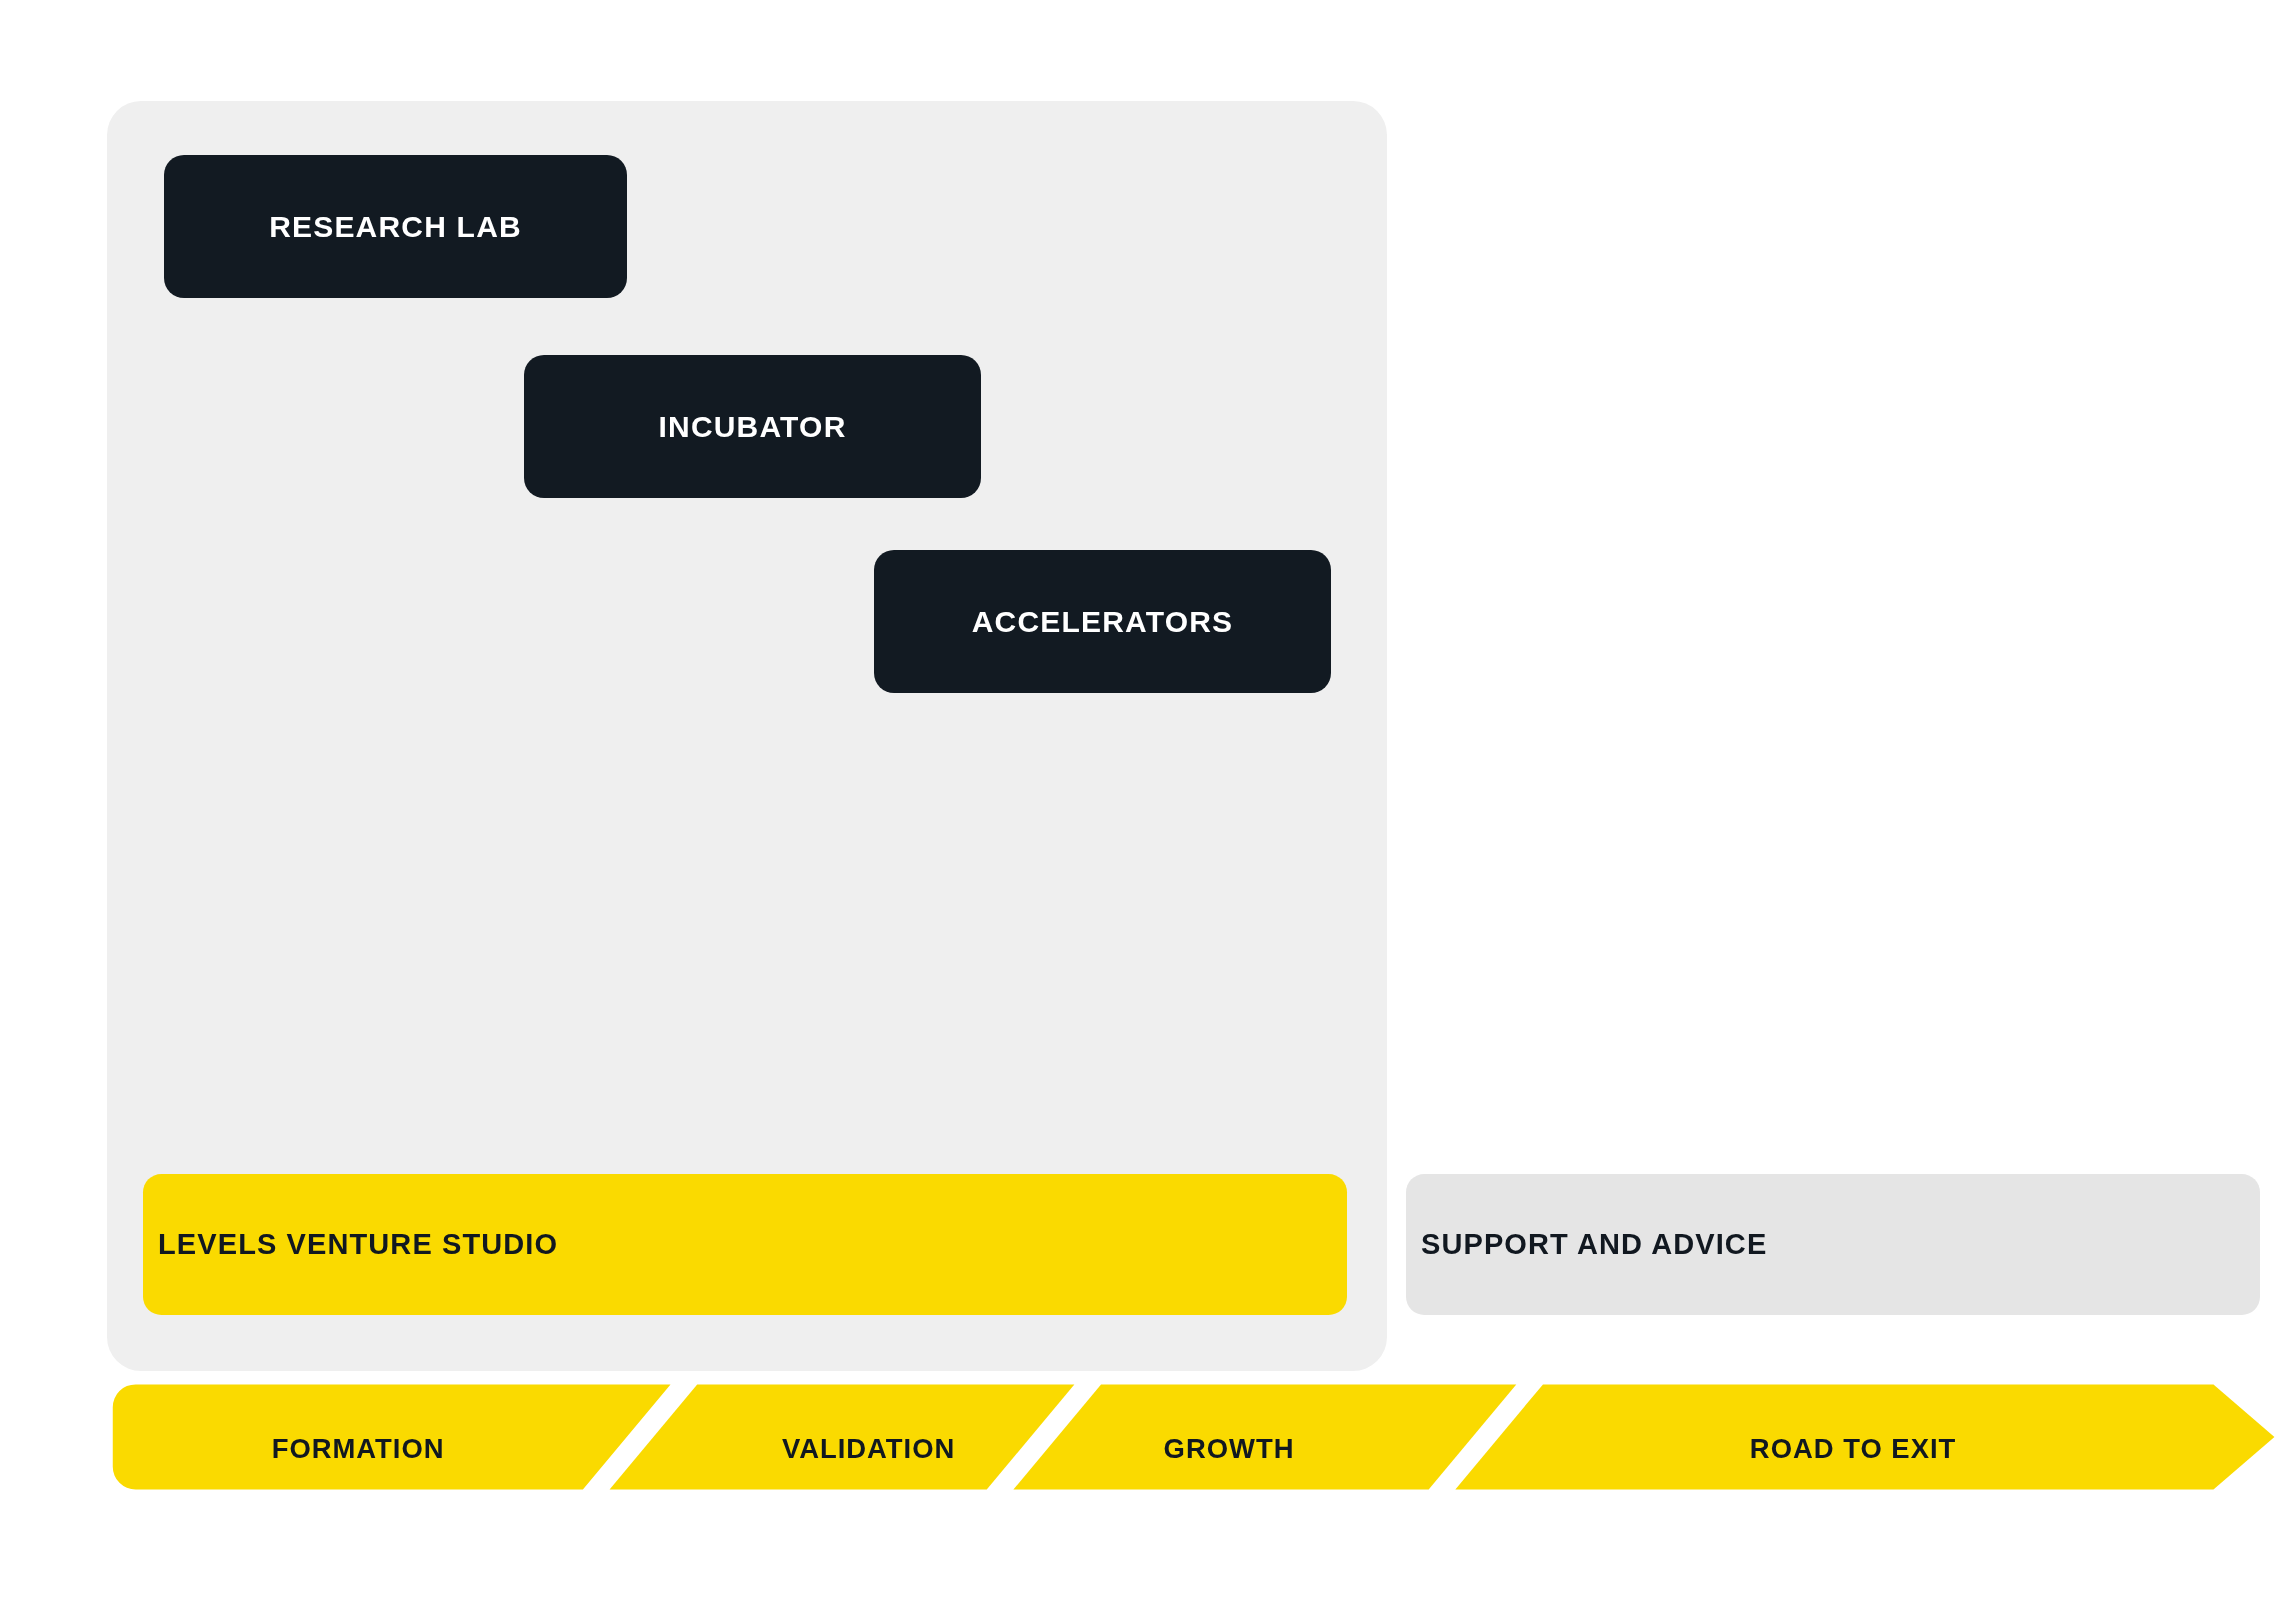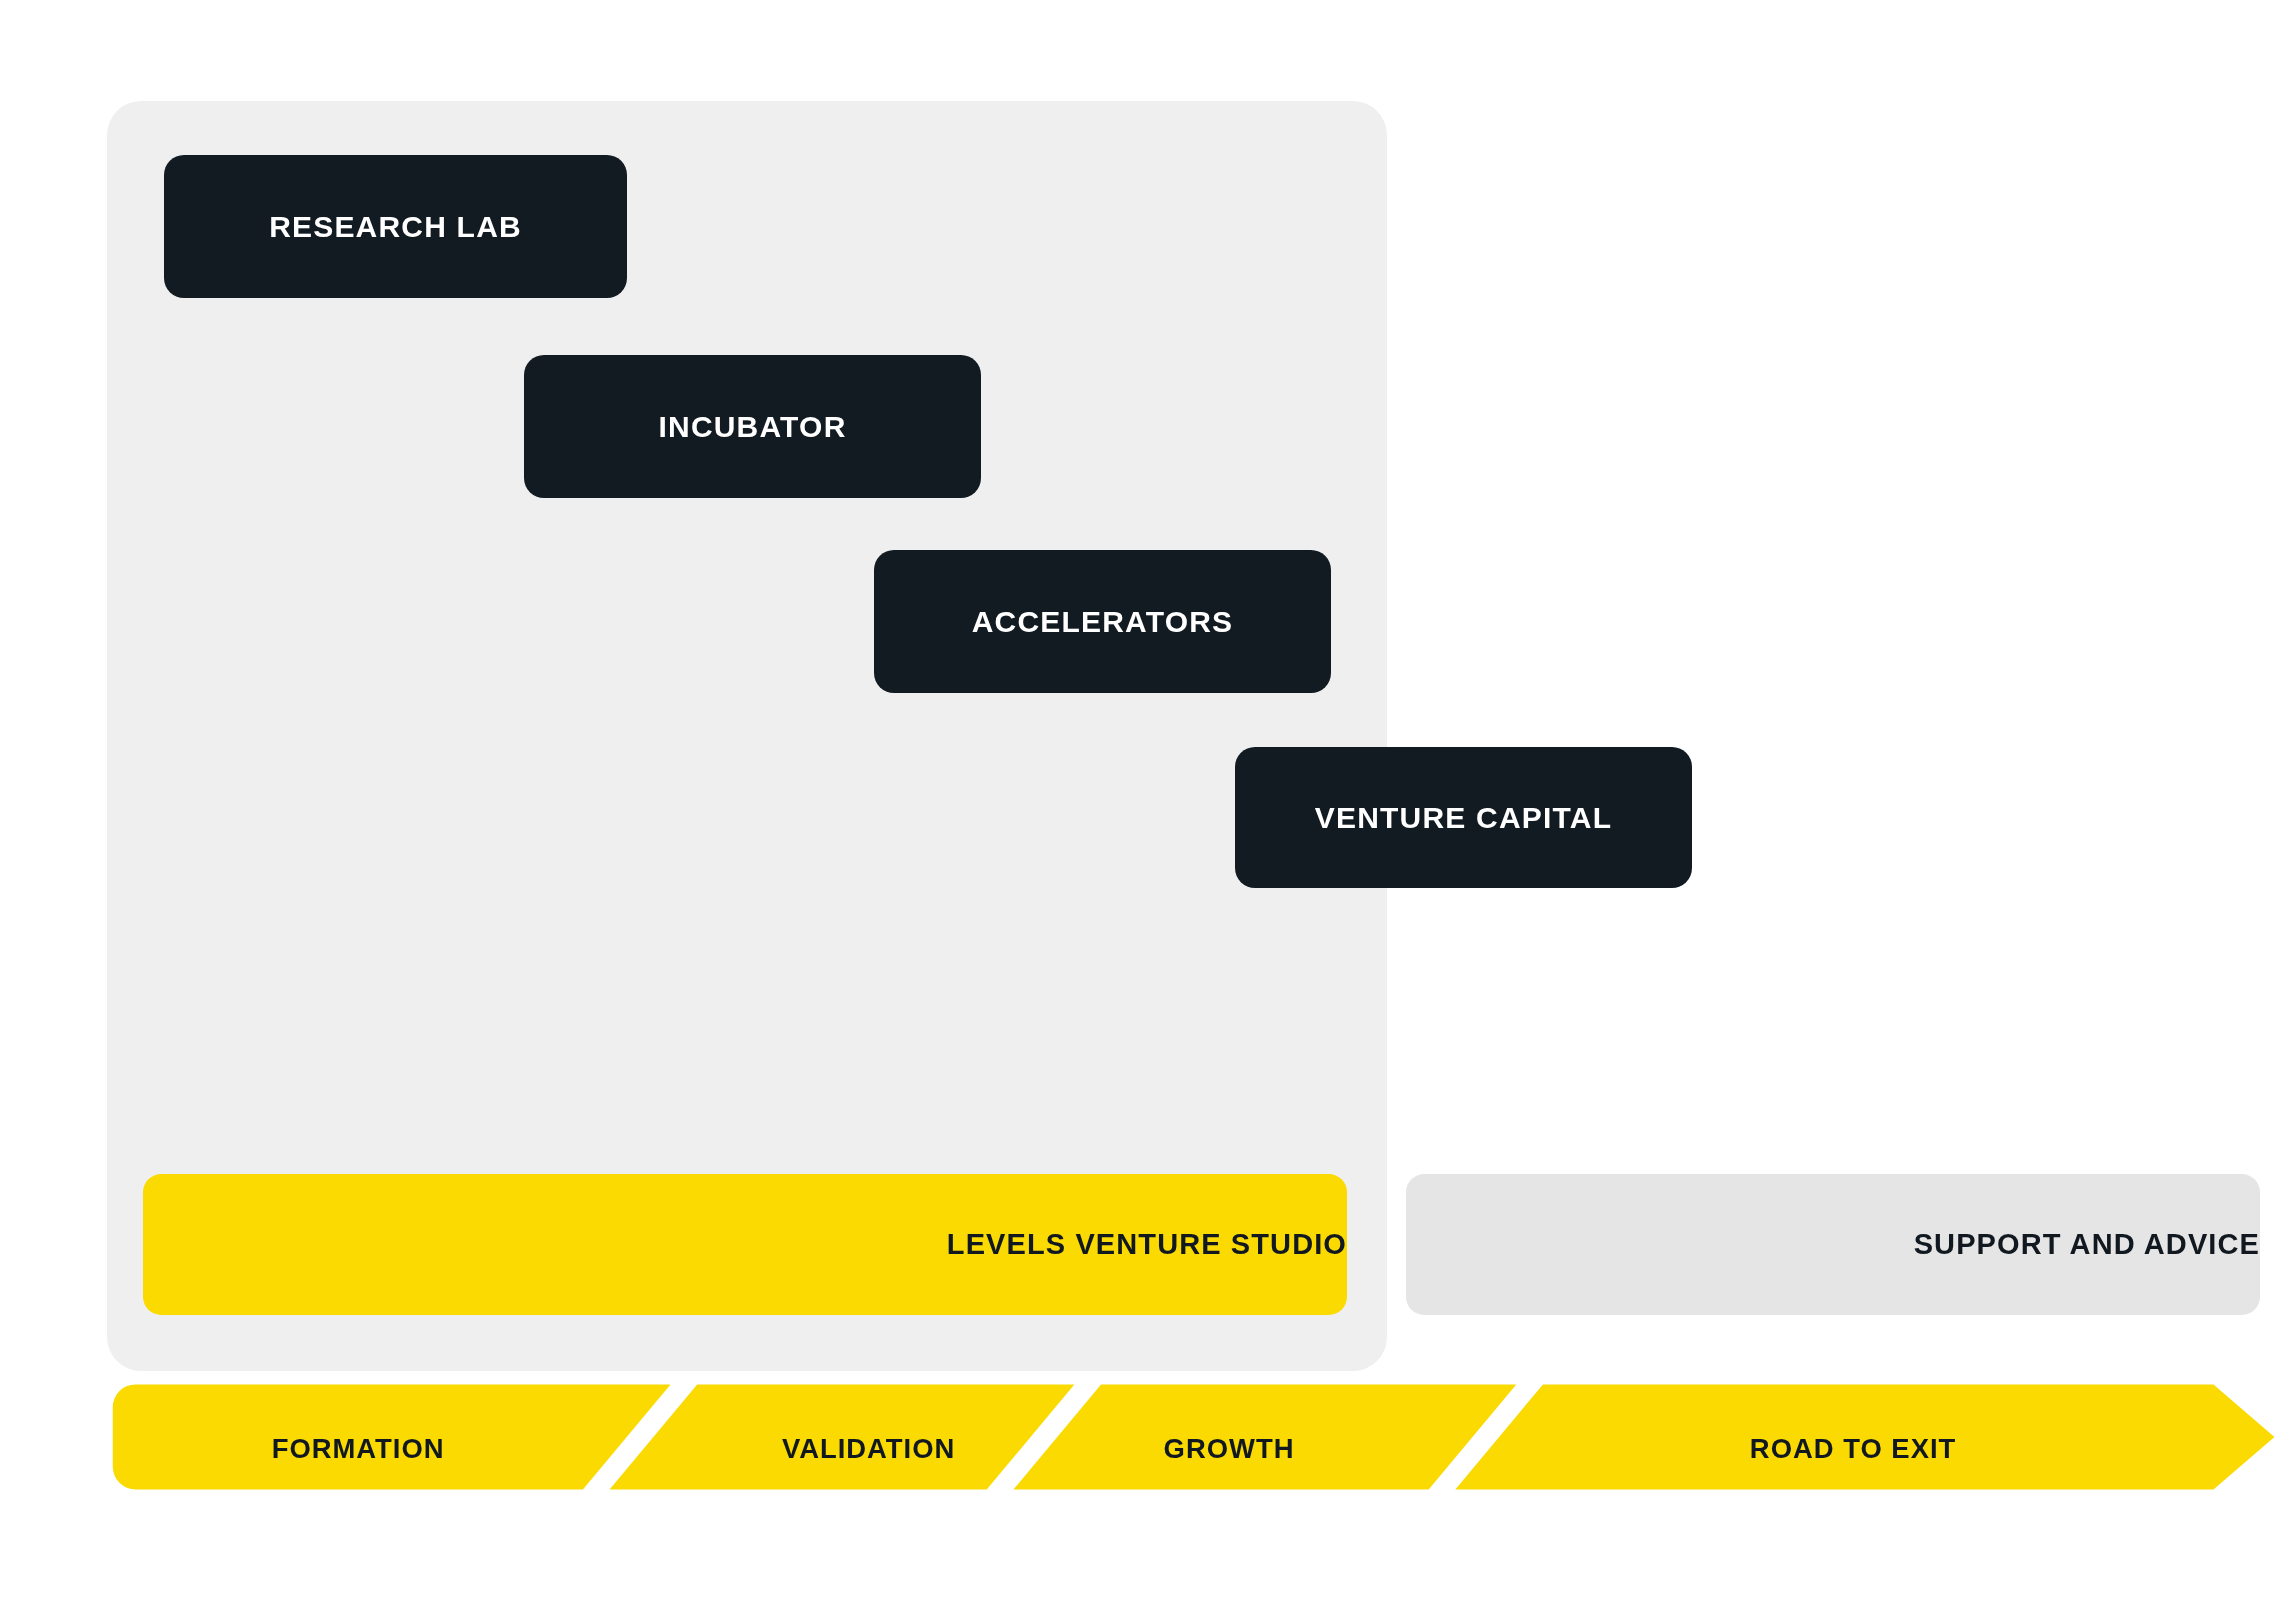--- a/index.html
+++ b/index.html
@@ -59,22 +59,23 @@
   .card-accelerator { left: 874px; top: 550px;  width: 457px; height: 143px; text-align: right; }
   .card-vc          { left: 1235px; top: 747px;  width: 457px; height: 141px; }
   .card-industrial  { left: 1349px; top: 955px; width: 530px; height: 139px; }
 
   
   .bar {
     position: absolute;
     border-radius: 18.3px;
     display: flex;
     align-items: center;
-    justify-content: flex-end;
+    justify-content: flex-start;
     box-sizing: border-box;
+    padding-left: 15px;
   }
   .bar-label {
     color: #111820;
     font-size: 29px;
     font-weight: 700;
     letter-spacing: 1.1px;
     text-transform: uppercase;
     white-space: nowrap;
     line-height: 1;
   }
@@ -121,23 +122,20 @@
   </div>
 
   <div class="card card-incubator">
     <span class="card-label">INCUBATOR</span>
   </div>
 
   <div class="card card-accelerator">
     <span class="card-label">ACCELERATORS</span>
   </div>
 
-  <div class="card card-vc">
-    <span class="card-label">VENTURE CAPITAL</span>
-  </div>
 
 
   <div class="bar bar-studio">
     <span class="bar-label">LEVELS VENTURE STUDIO</span>
   </div>
 
   <div class="bar bar-support">
     <span class="bar-label">SUPPORT AND ADVICE</span>
   </div>
 

